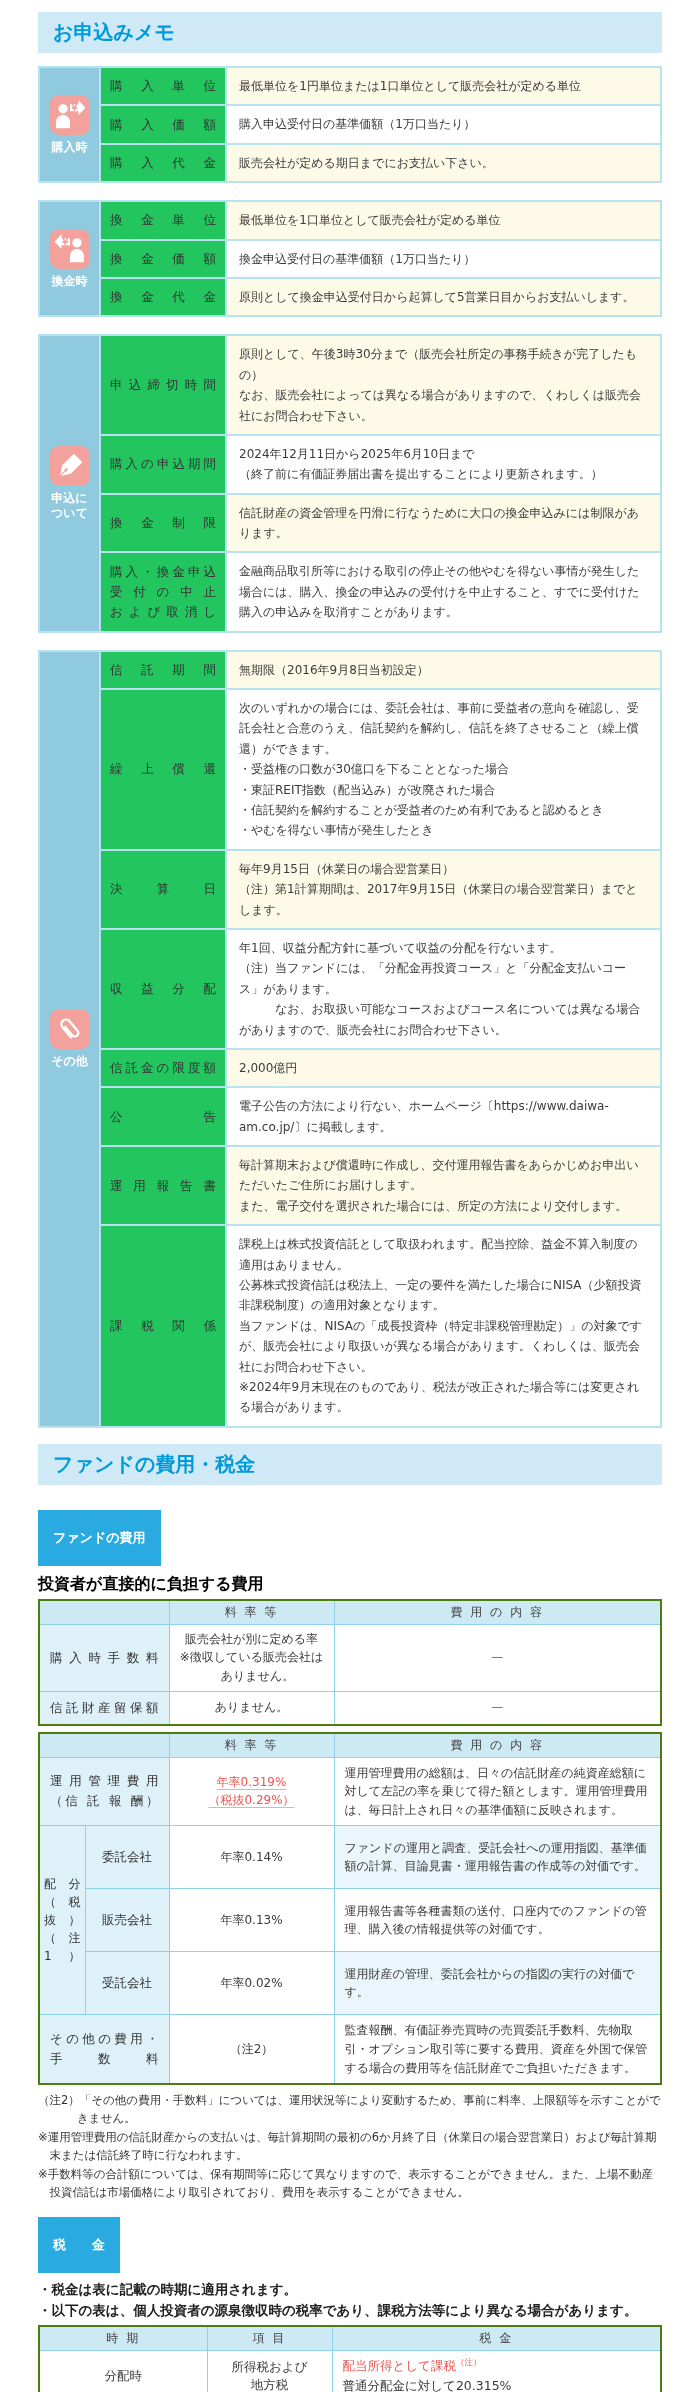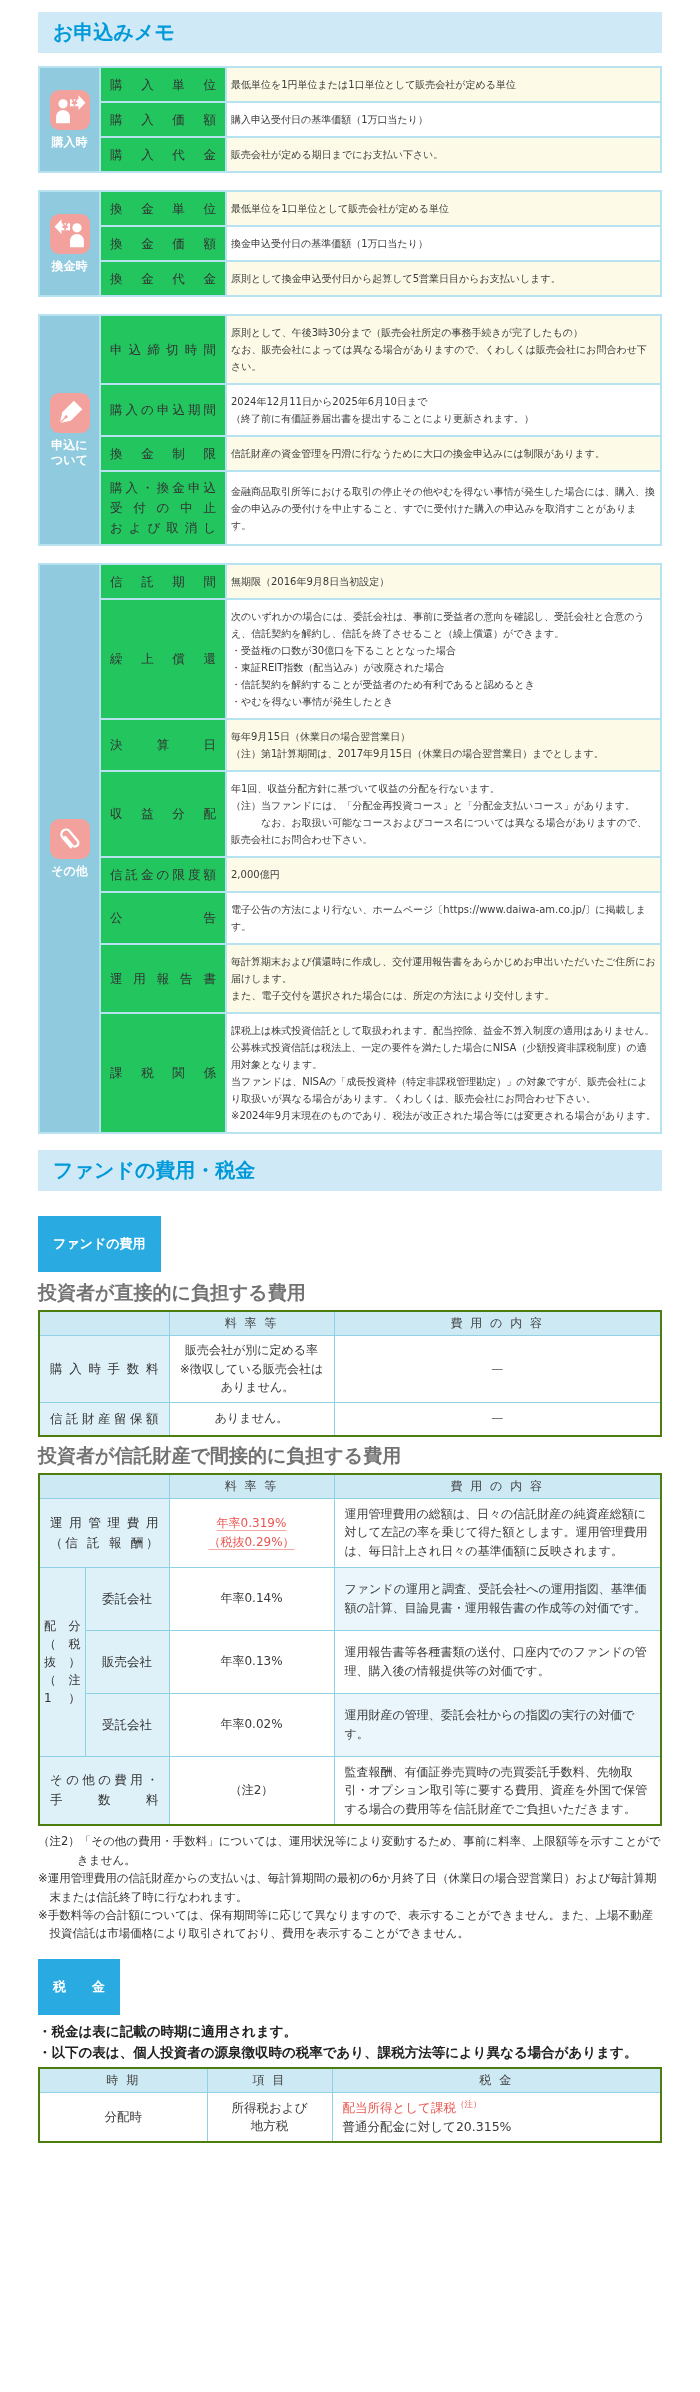--- a/index.html
+++ b/index.html
@@ -15,27 +15,27 @@
   .memo-group{margin-bottom:17px;}
   table{border-collapse:collapse;}
   .memo-table{width:100%;border:2px solid #94d2e6;}
   .memo-table td{border:2px solid #b7e3f1;vertical-align:middle;}
   .cat{width:55px;background:#8fcadf;text-align:center;padding:6px 2px;}
   .cat-icon{width:40px;height:40px;background:#f2a19c;border-radius:9px;margin:0 auto;
     display:flex;align-items:center;justify-content:center;}
   .cat-label{color:#fff;font-weight:bold;font-size:12px;line-height:1.25;margin-top:5px;white-space:pre-line;}
   .mlabel{width:106px;background:#22c55e;font-size:12.5px;color:#333;padding:6px 9px;
     text-align:justify;text-align-last:justify;white-space:pre-line;line-height:1.6;}
-  .mtext{font-size:10px;line-height:1.7;padding:8px 4px;white-space:pre-line;background:#fff;}
+  .mtext{font-size:12px;line-height:1.7;padding:8px 12px;white-space:pre-line;background:#fff;}
   .memo-table tr:nth-child(odd) .mtext{background:#fdfbe8;}
 
   
   .badge{display:inline-block;background:#29abe2;color:#fff;font-size:13px;font-weight:bold;
     padding:19px 15px;margin:12px 0 6px;}
-  .sub-h{font-size:19px;font-weight:bold;color:#737373;margin:2px 0 4px;}
+  .sub-h{font-size:16px;font-weight:bold;color:#000000;margin:2px 0 4px;}
 
   
   .fee-table,.tax-table{width:100%;border:2px solid #4d7c0f;margin-bottom:6px;}
   .fee-table th,.fee-table td,.tax-table th,.tax-table td{border:1px solid #8fd2e7;vertical-align:middle;}
   .fhead th{background:#cde9f4;font-size:12px;font-weight:normal;color:#444;padding:3px;letter-spacing:2px;}
   .flabel{background:#def1f8;font-size:12.5px;font-weight:normal;color:#333;padding:6px 10px;
     text-align:justify;text-align-last:justify;white-space:pre-line;line-height:1.6;}
   .bsub{font-size:12px;padding:4px 4px;line-height:1.5;}
   .bco{text-align:right;text-align-last:center;padding:21px 4px;}
   .frate{text-align:center;font-size:12px;white-space:pre-line;padding:5px 4px;line-height:1.55;background:#fff;}
@@ -271,21 +271,20 @@
       <td class="fdesc cen">—</td>
     </tr>
     <tr>
       <th class="flabel">信託財産留保額</th>
       <td class="frate">ありません。</td>
       <td class="fdesc cen">—</td>
     </tr>
   </tbody>
     </table>
 
-  <div class="sub-h">投資者が信託財産で間接的に負担する費用</div>
 
   <table class="fee-table">
     <colgroup>
         <col style="width:46px">
         <col style="width:84px">
         <col style="width:165px">
         <col>
       </colgroup>
     <tbody>
         <tr class="fhead">

